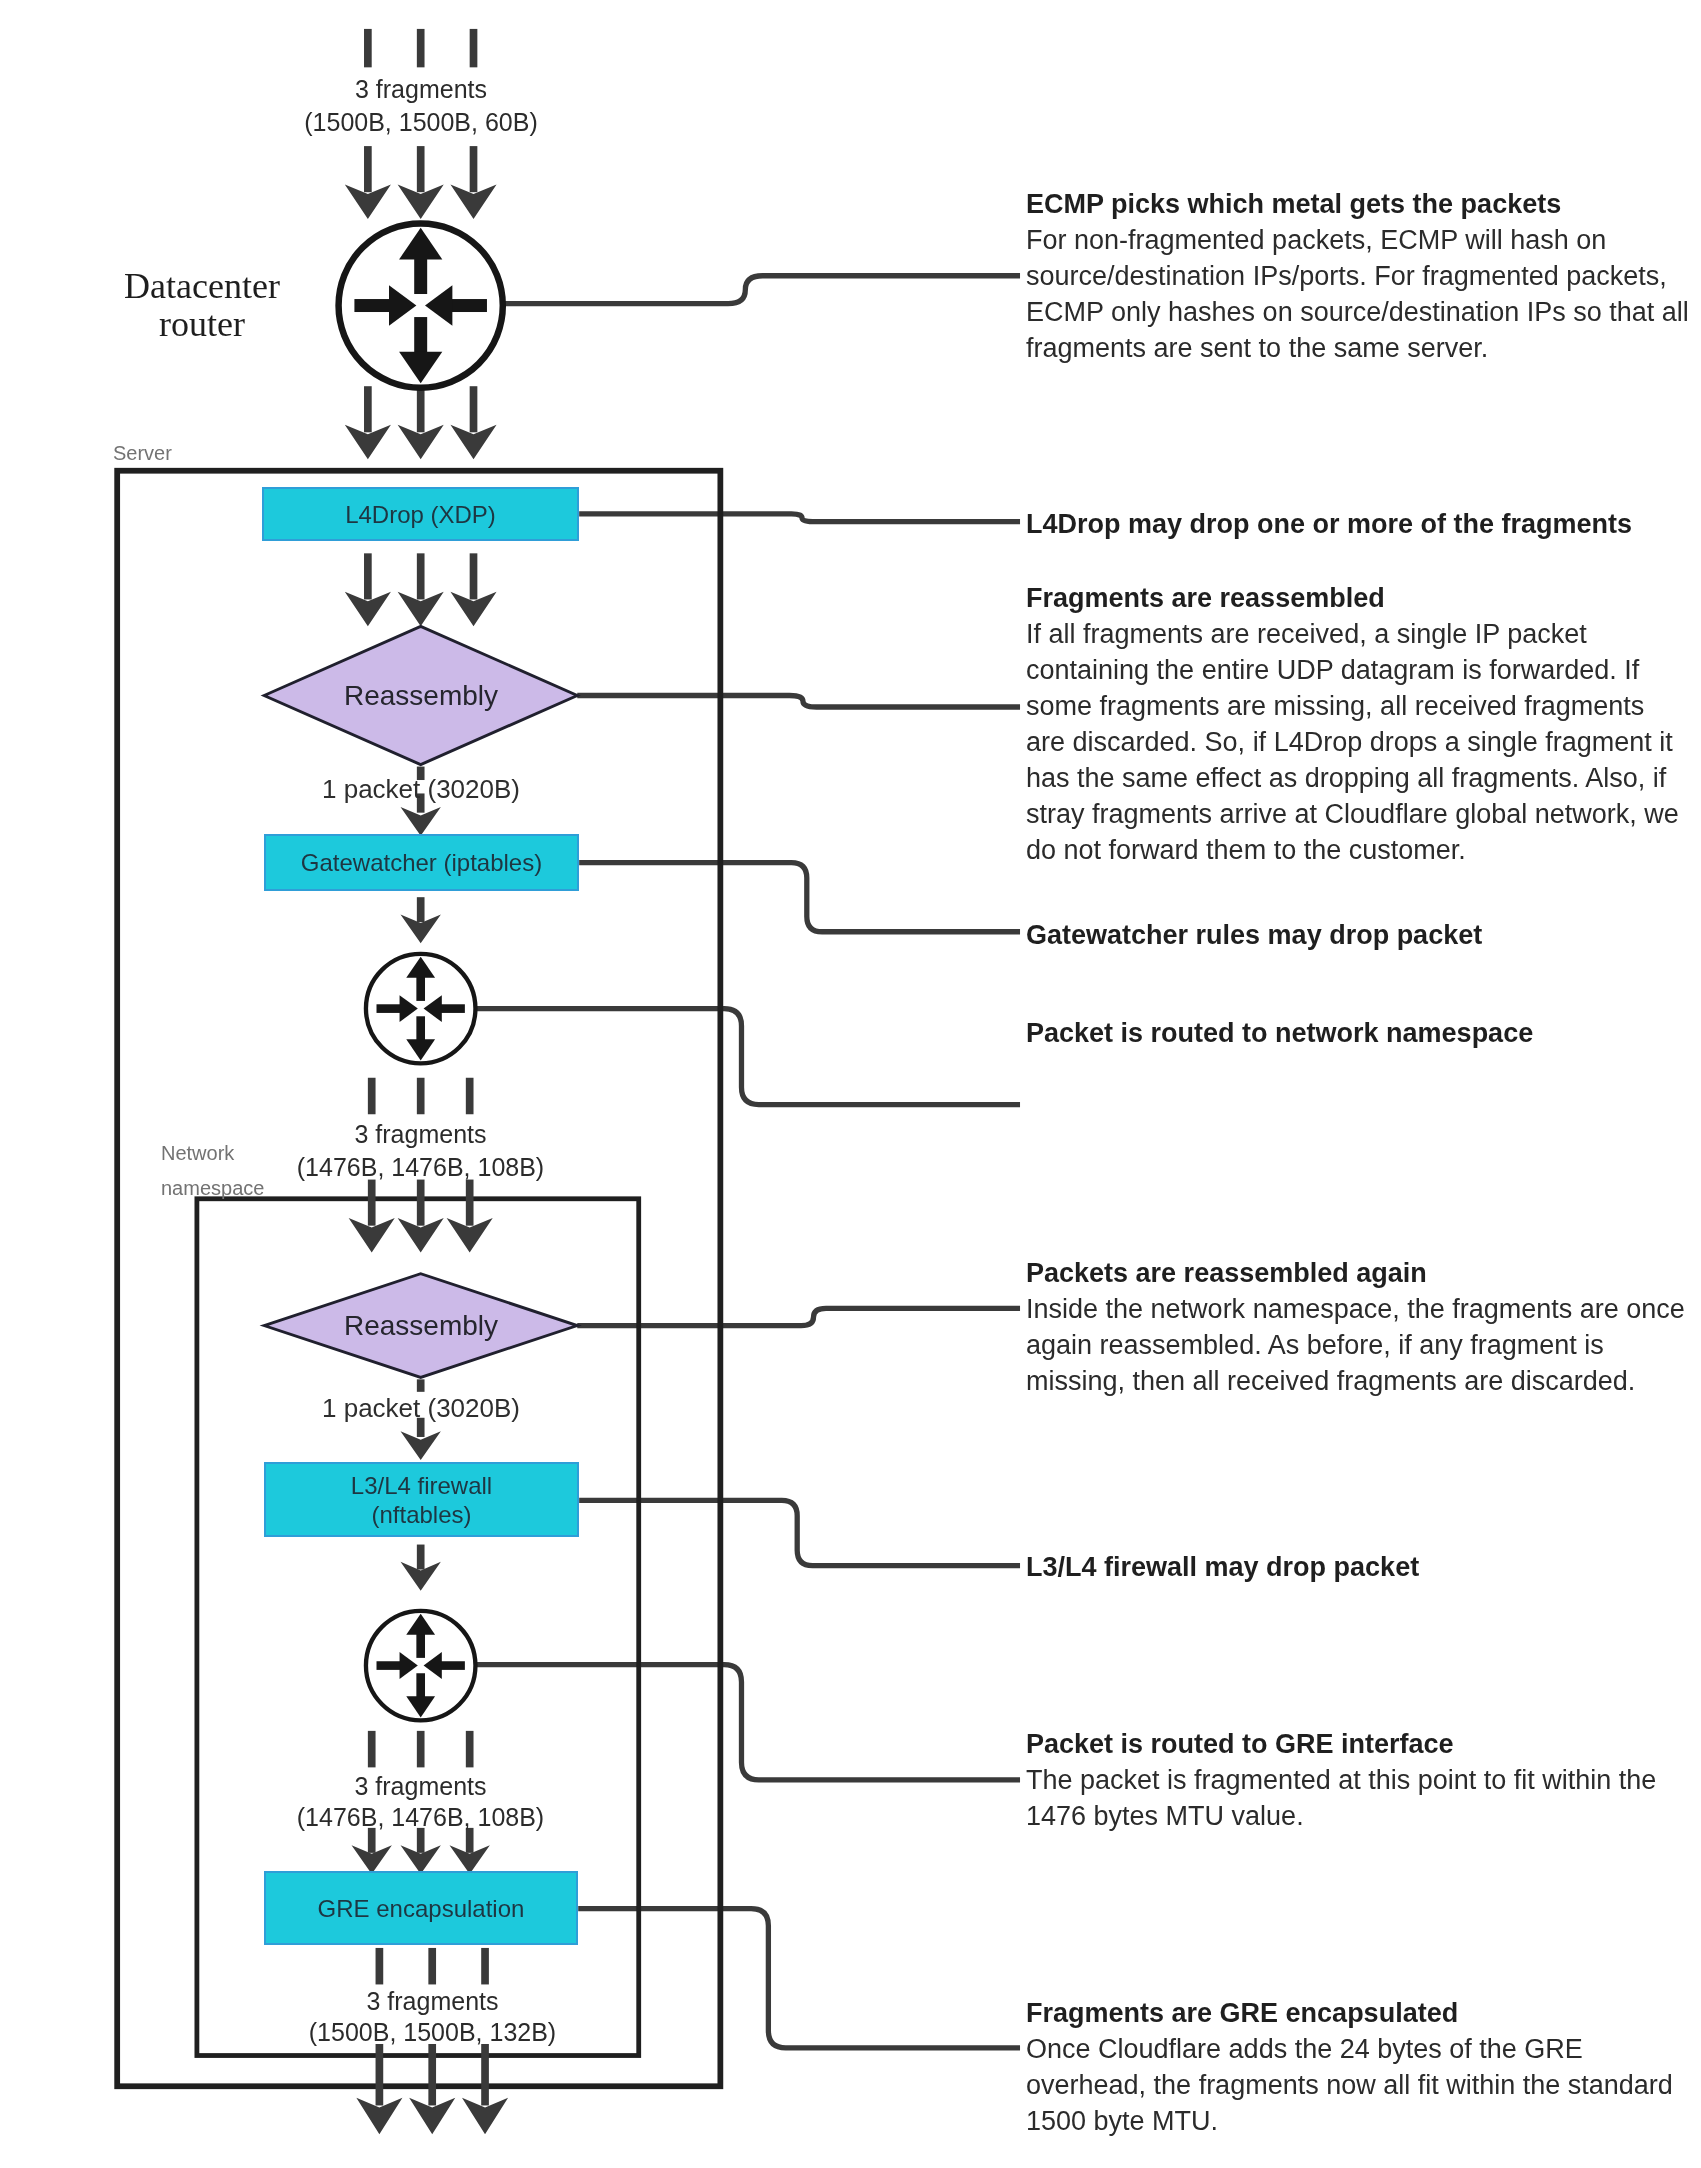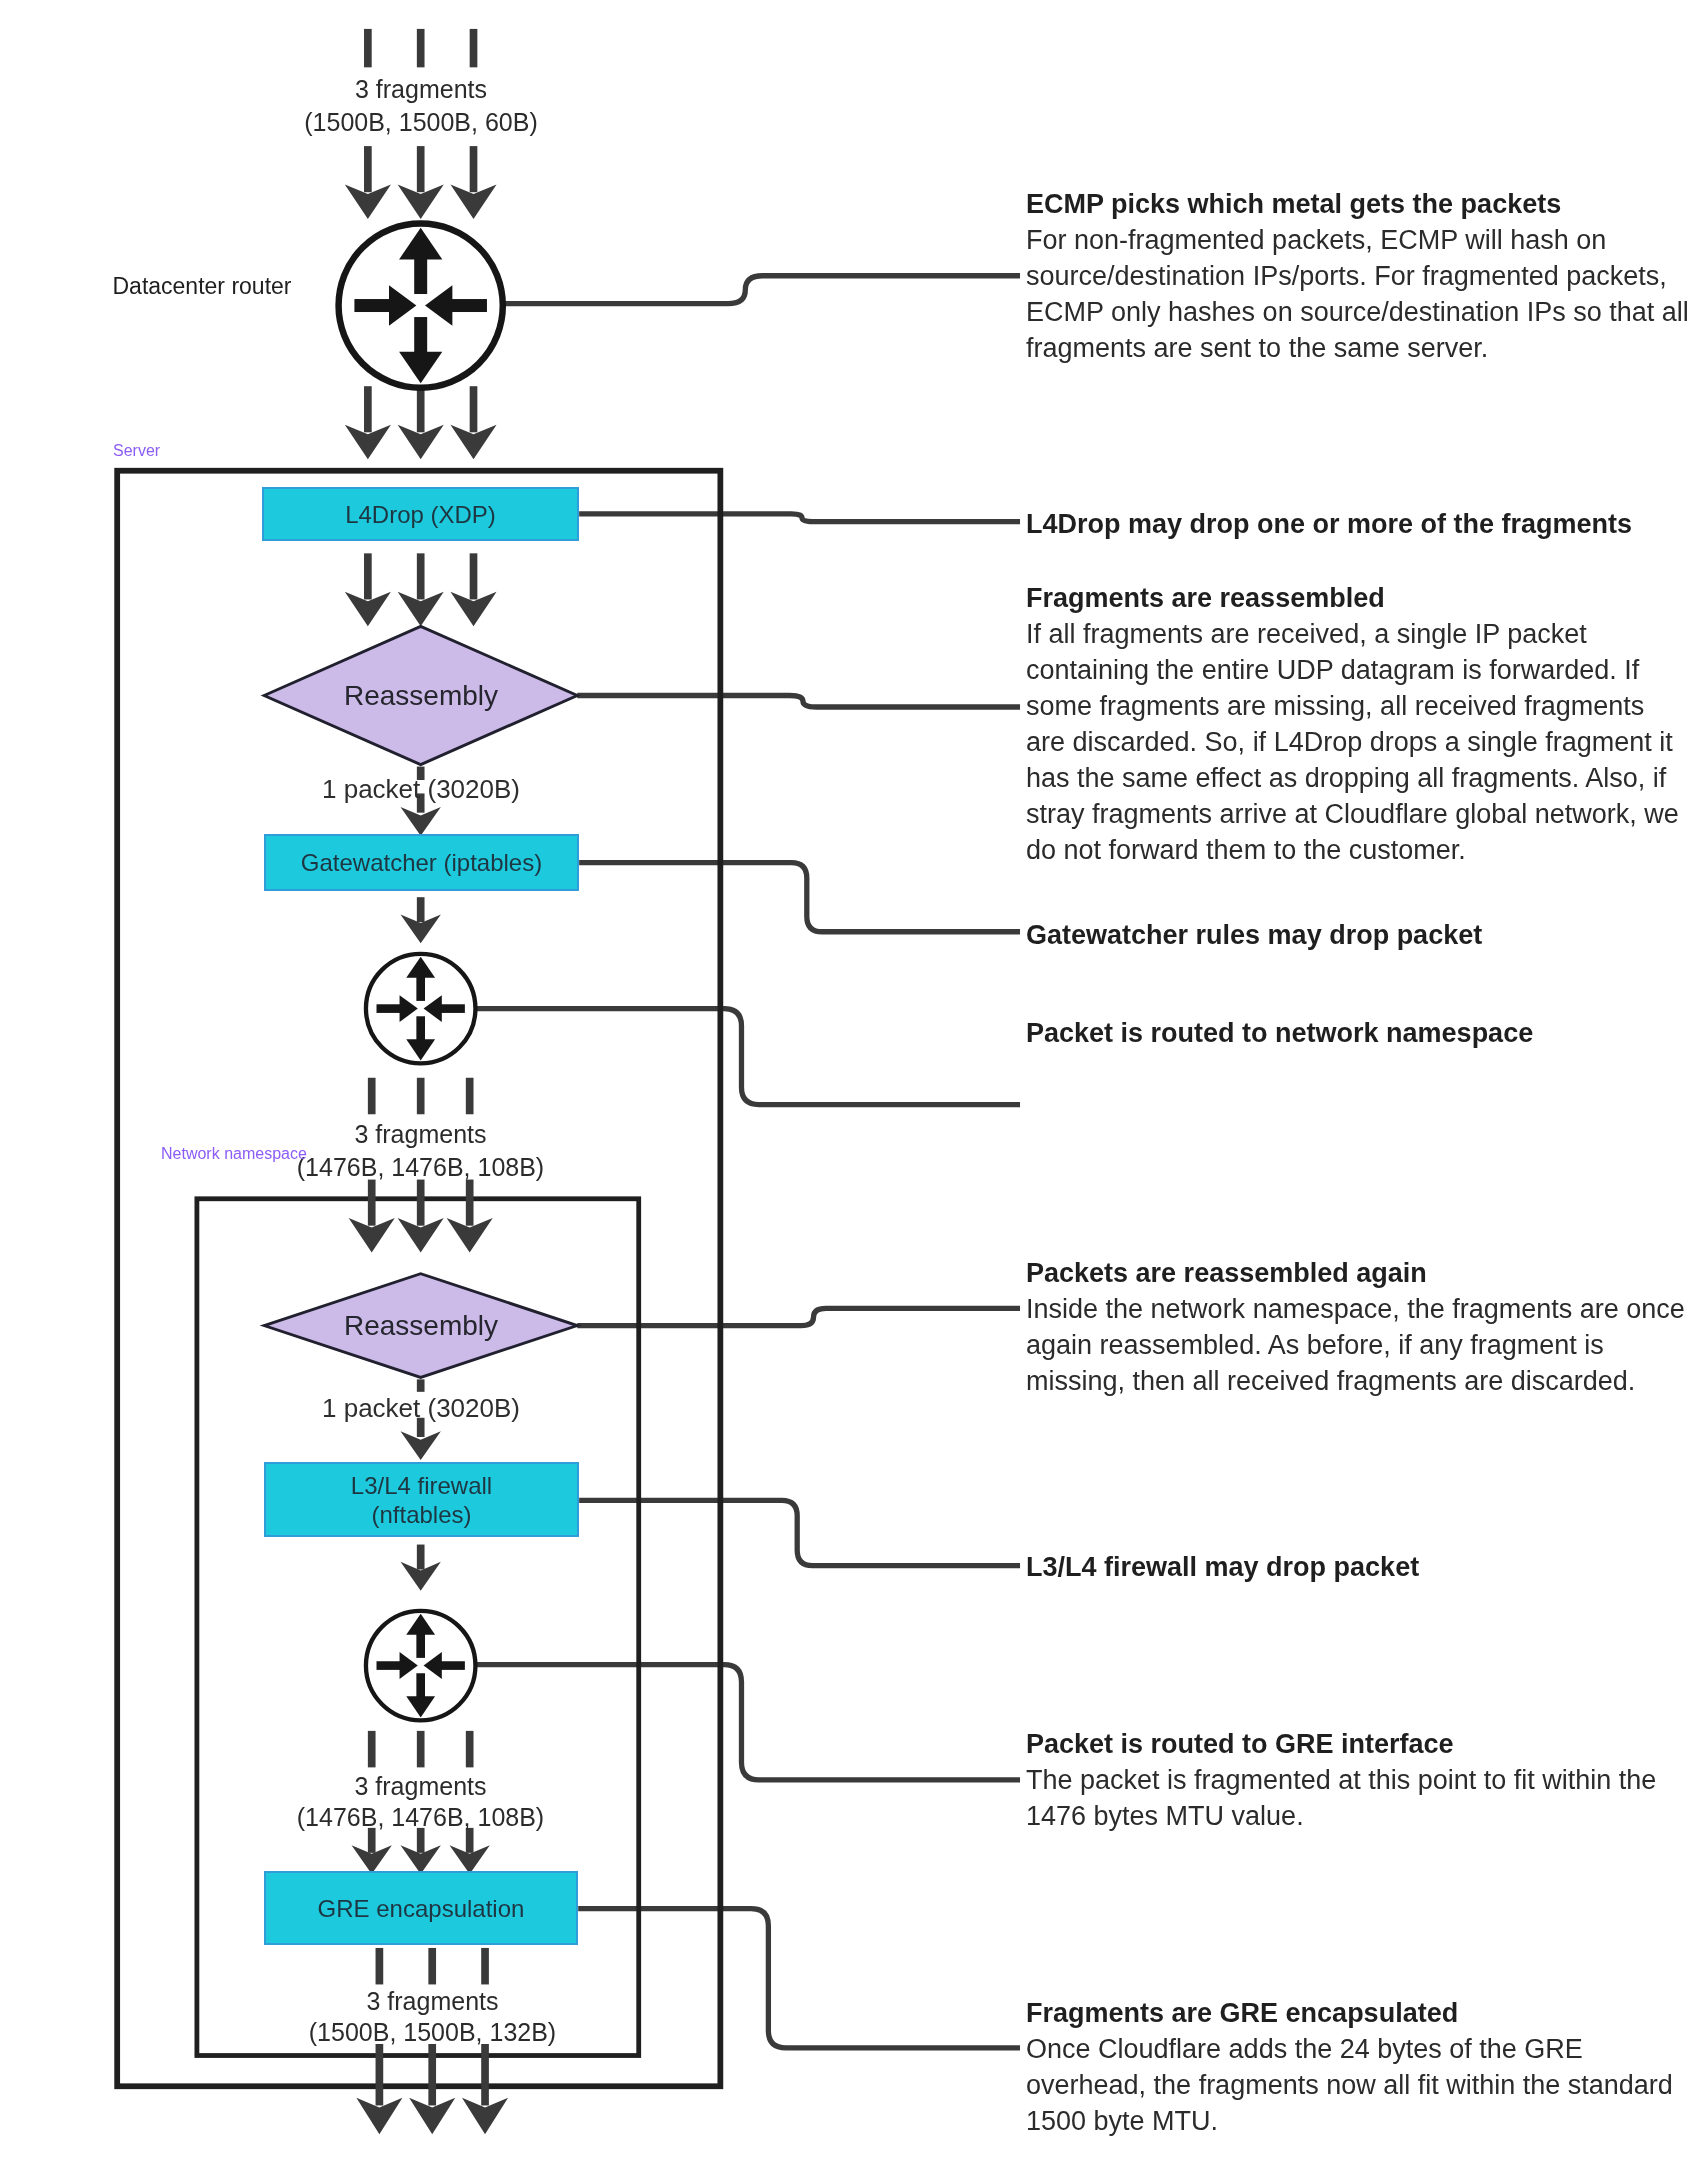--- a/index.html
+++ b/index.html
@@ -20,22 +20,22 @@
   .lbl{position:absolute;color:var(--text);}
   .center{text-align:center;}
   .node{position:absolute;display:flex;align-items:center;justify-content:center;
         background:var(--node_fill);border:2.9px solid var(--node_border);
         box-sizing:border-box;color:var(--node_text);font-size:24px;line-height:29px;
         text-align:center;white-space:pre-line;}
   .dlabel{position:absolute;display:flex;align-items:center;justify-content:center;
         color:#26262E;font-size:28px;}
   .fragment{font-size:25px;line-height:29px;}
   .packet{font-size:26px;color:#2E2E2E;}
-  .sideLabel{font-size:16px;color:#8b5cf6;}
-  .bigLabel{font-size:23px;line-height:38px;color:#1E1E1E;}
+  .sideLabel{font-size:20px;color:#737373;}
+  .bigLabel{font-size:36px;line-height:38px;color:#1E1E1E;font-family:Liberation Serif, serif;}
   .anno{position:absolute;left:1026px;width:672px;font-size:27px;line-height:36px;}
   .anno-h{font-weight:bold;color:var(--heading);}
   .anno-b{color:var(--text);white-space:pre-line;}
 </style>
 </head>
 <body>
 
 <div class="canvas">
 
   <svg class="lines" width="1701" height="2168" viewBox="0 0 1771 2257">

